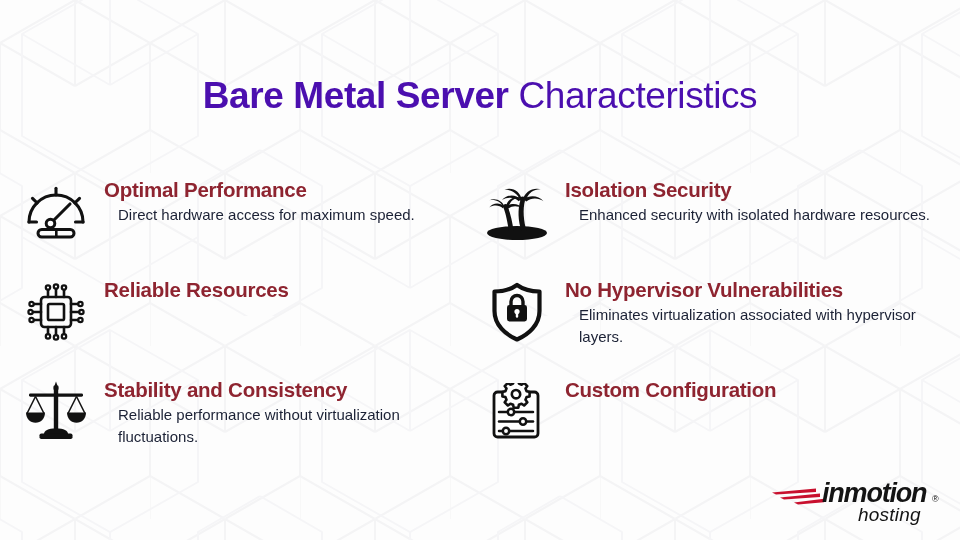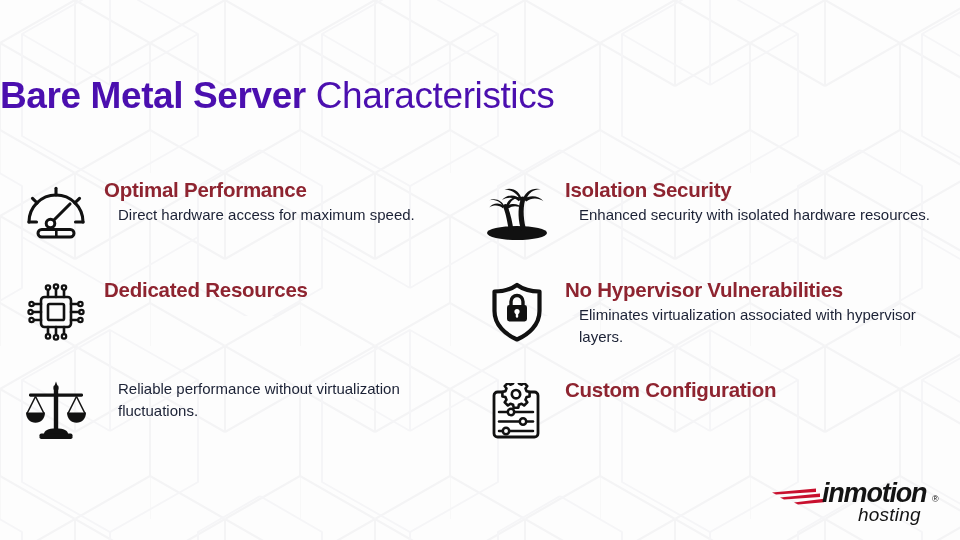--- a/index.html
+++ b/index.html
@@ -21,20 +21,21 @@
     position:absolute; inset:0;
     width:960px; height:540px;
     opacity:1;
     pointer-events:none;
   }
 
   
   #title-wrap {
     position:absolute;
     top:76px; left:0; width:960px;
+    text-align:center;
     z-index:3;
   }
   #title {
     font-size:37px;
     letter-spacing:-0.4px;
     line-height:1.1;
     color:#4B0FAF;
     white-space:nowrap;
   }
   #title .t-strong { font-weight:700; }
@@ -227,21 +228,21 @@
             <circle cx="4.6" cy="21" r="2.2"></circle>
               <circle cx="3.6" cy="29" r="2.2"></circle>
               <circle cx="4.6" cy="37" r="2.2"></circle>
             <circle cx="53.4" cy="21" r="2.2"></circle>
               <circle cx="54.4" cy="29" r="2.2"></circle>
               <circle cx="53.4" cy="37" r="2.2"></circle>
           </g>
         </svg>
       </div>
       <div class="feat-text">
-        <div class="feat-title">Dedicated Resources</div>
+        <div class="feat-title">Reliable Resources</div>
       </div>
     </div>
 
     <div class="feature col-right">
       <div class="feat-icon">
         <svg width="54" height="60" viewBox="0 0 54 60" xmlns="http://www.w3.org/2000/svg">
           <path d="M27 3 C20 8 11 9.5 4.5 9.5 L4.5 29 C4.5 43 15.5 52.5 27 57.5 C38.5 52.5 49.5 43 49.5 29 L49.5 9.5 C43 9.5 34 8 27 3 Z" fill="none" stroke="#111111" stroke-width="4.2" stroke-linejoin="round"></path>
           <path d="M21 23 L21 19.5 A6 6 0 0 1 33 19.5 L33 23" fill="none" stroke="#111111" stroke-width="3.4"></path>
           <rect x="17" y="23" width="20" height="16.5" rx="2.4" fill="#111111"></rect>
           <circle cx="27" cy="29.5" r="2.6" fill="#ffffff"></circle>
@@ -275,20 +276,21 @@
             <path d="M52.5 15.5 L44 32.5"></path>
               <path d="M52.5 15.5 L61 32.5"></path>
           </g>
           <g fill="#111111">
             <path d="M2 31.5 L21 31.5 C21 38 16.8 41.8 11.5 41.8 C6.2 41.8 2 38 2 31.5 Z"></path>
             <path d="M43 31.5 L62 31.5 C62 38 57.8 41.8 52.5 41.8 C47.2 41.8 43 38 43 31.5 Z"></path>
           </g>
         </svg>
       </div>
       <div class="feat-text">
+        <div class="feat-title">Stability and Consistency</div>
         <div class="feat-desc">Reliable performance without virtualization fluctuations.</div>
       </div>
     </div>
 
     <div class="feature col-right">
       <div class="feat-icon">
         <svg width="56" height="58" viewBox="0 0 56 58" xmlns="http://www.w3.org/2000/svg">
           <rect x="5" y="9" width="44" height="45" rx="3.6" fill="#ffffff" stroke="#111111" stroke-width="2.8"></rect>
 
           <g transform="translate(27,10)">

